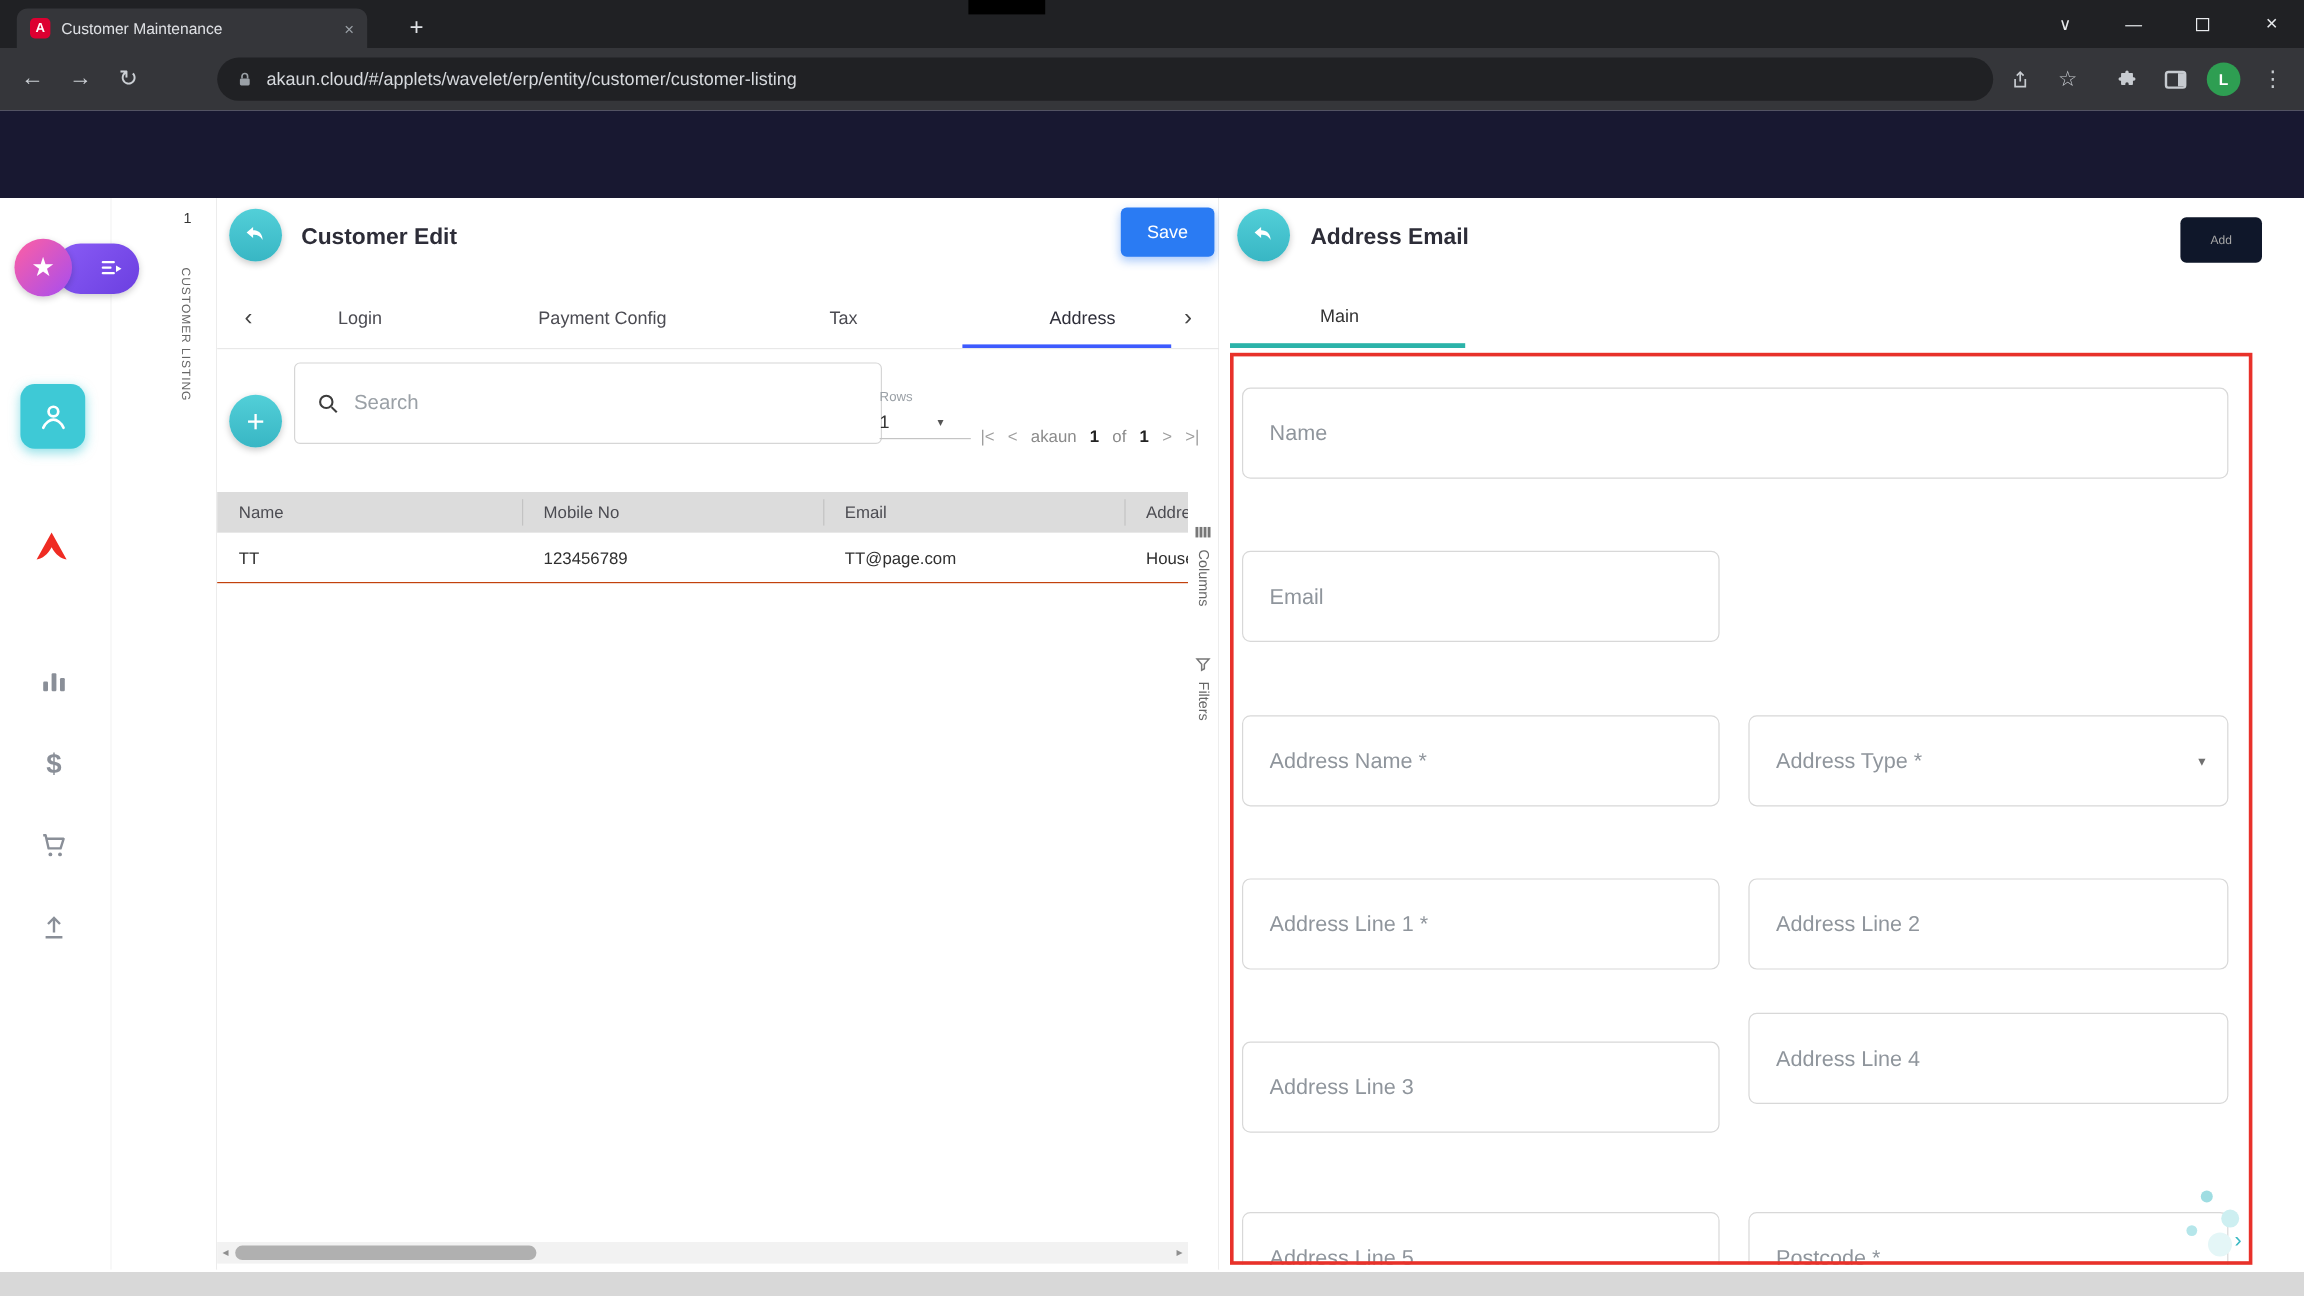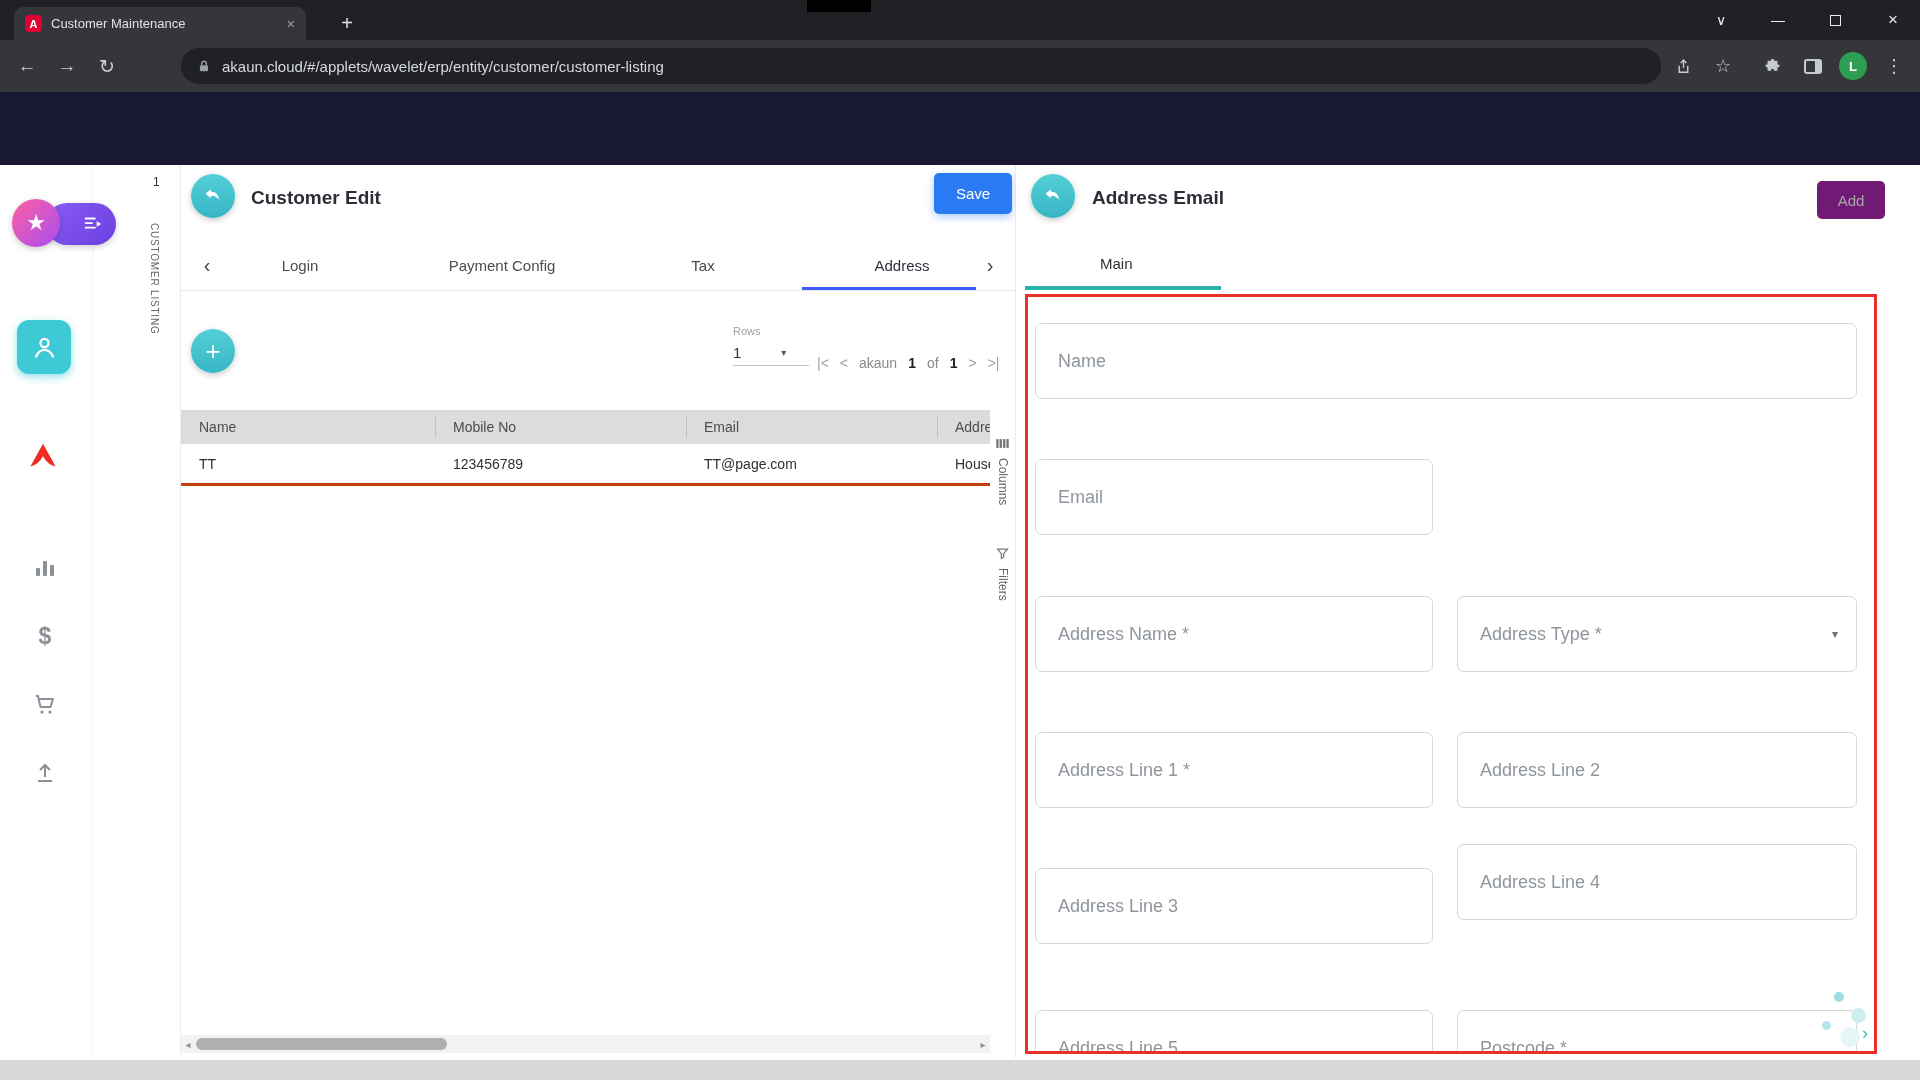--- a/index.html
+++ b/index.html
@@ -53,33 +53,33 @@
 .searchbox input::placeholder{color:#9aa0a6}
 .rowsw{position:absolute;left:552px;top:160px;width:86px}
 .rowsw .rl{font-size:11px;color:#9aa0a6}
 .rowsw .rv{margin-top:7px;display:flex;align-items:center;gap:40px;font-size:15px;color:#333}
 .rowsw .rv .caret{font-size:10px;color:#555}
 .rowsw .ru{margin-top:4px;width:76px;height:1px;background:#c4c4c4}
 .pager{position:absolute;left:636px;top:186px;height:24px;display:flex;align-items:center;gap:11px;font-size:14px;color:#9e9e9e}
 .pager .pt{color:#8a8a8a}
 .pager b{color:#222}
 .thead{position:absolute;left:0;top:245px;width:809px;height:34px;background:#dcdcdc;overflow:hidden}
-.trow{position:absolute;left:0;top:279px;width:809px;height:42px;border-bottom:3px solid #c2410c;background:#fff;overflow:hidden}
+.trow{position:absolute;left:0;top:279px;width:809px;height:42px;border-bottom:1px solid #c2410c;background:#fff;overflow:hidden}
 .cell{position:absolute;top:0;height:100%;display:flex;align-items:center;padding-left:18px;overflow:hidden;white-space:nowrap}
 .thead .cell{font-size:14px;color:#4c4c52}
 .trow .cell{font-size:14px;color:#2f2f2f}
 .vline{position:absolute;top:6px;width:1px;height:22px;background:#c3c3c3}
 .ttools{position:absolute;left:809px;top:245px;width:26px;height:420px}
 .vtxt{writing-mode:vertical-rl;font-size:12px;color:#666}
 .hscroll{position:absolute;left:0;top:870px;width:809px;height:18px;background:#f2f2f2;display:flex;align-items:center}
 .hthumb{position:absolute;left:15px;top:3px;width:251px;height:12px;border-radius:6px;background:#b0b0b0}
 .harrow{position:absolute;top:0;width:14px;height:18px;display:flex;align-items:center;justify-content:center;font-size:10px;color:#8f8f8f}
 
 .rp{position:absolute;left:1016px;top:165px;width:904px;height:893px;background:#fff}
-.add-btn{position:absolute;left:801px;top:16px;width:68px;height:38px;border-radius:5px;background:#701a75;color:#a8a8a8;font-size:15px;display:flex;align-items:center;justify-content:center}
+.add-btn{position:absolute;left:801px;top:16px;width:68px;height:38px;border-radius:5px;background:#0f172a;color:#a8a8a8;font-size:10px;display:flex;align-items:center;justify-content:center}
 .mainline{position:absolute;left:9px;top:121px;width:196px;height:4px;background:#2bb3a9}
 .rform{position:absolute;left:0;top:125px;width:904px;height:764px;overflow:hidden}
 .field{position:absolute;height:76px;border:1.6px solid #d8d8d8;border-radius:7px;display:flex;align-items:center;padding:0 22px;background:#fff}
 .field input{border:0;outline:0;width:100%;font-size:18px;color:#333;font-family:inherit;background:transparent}
 .field input::placeholder{color:#8f959c}
 .f-full{left:19px;width:822px}
 .f-left{left:19px;width:398px}
 .f-right{left:441px;width:400px}
 .ddcaret{position:absolute;right:18px;top:50%;transform:translateY(-50%);font-size:12px;color:#707070}
 .dot{position:absolute;border-radius:50%}
@@ -223,20 +223,29 @@
     <span class="tablbl" style="left:119px">Login</span>
     <span class="tablbl" style="left:321px">Payment Config</span>
     <span class="tablbl" style="left:522px">Tax</span>
     <span class="tablbl active" style="left:721px">Address</span>
     <div class="tabchev" style="left:791px">›</div>
     <div class="tabline"></div>
   </div>
 
   <div class="tealcirc" style="position:absolute;left:10px;top:164px;font-size:26px;color:#fff">+</div>
 
+  <div class="searchbox">
+    <span style="display:flex">
+      <svg width="19" height="19" viewBox="0 0 24 24" fill="none" stroke="#3c3c3c" stroke-width="2.2">
+          <circle cx="10" cy="10" r="6.5"></circle>
+          <path d="M15.5 15.5 21 21"></path>
+        </svg>
+    </span>
+    <input placeholder="Search" style="">
+  </div>
 
   <div class="rowsw">
     <div class="rl">Rows</div>
     <div class="rv">
       <span>1</span>
       <span class="caret">▾</span>
     </div>
     <div class="ru"></div>
   </div>
 

